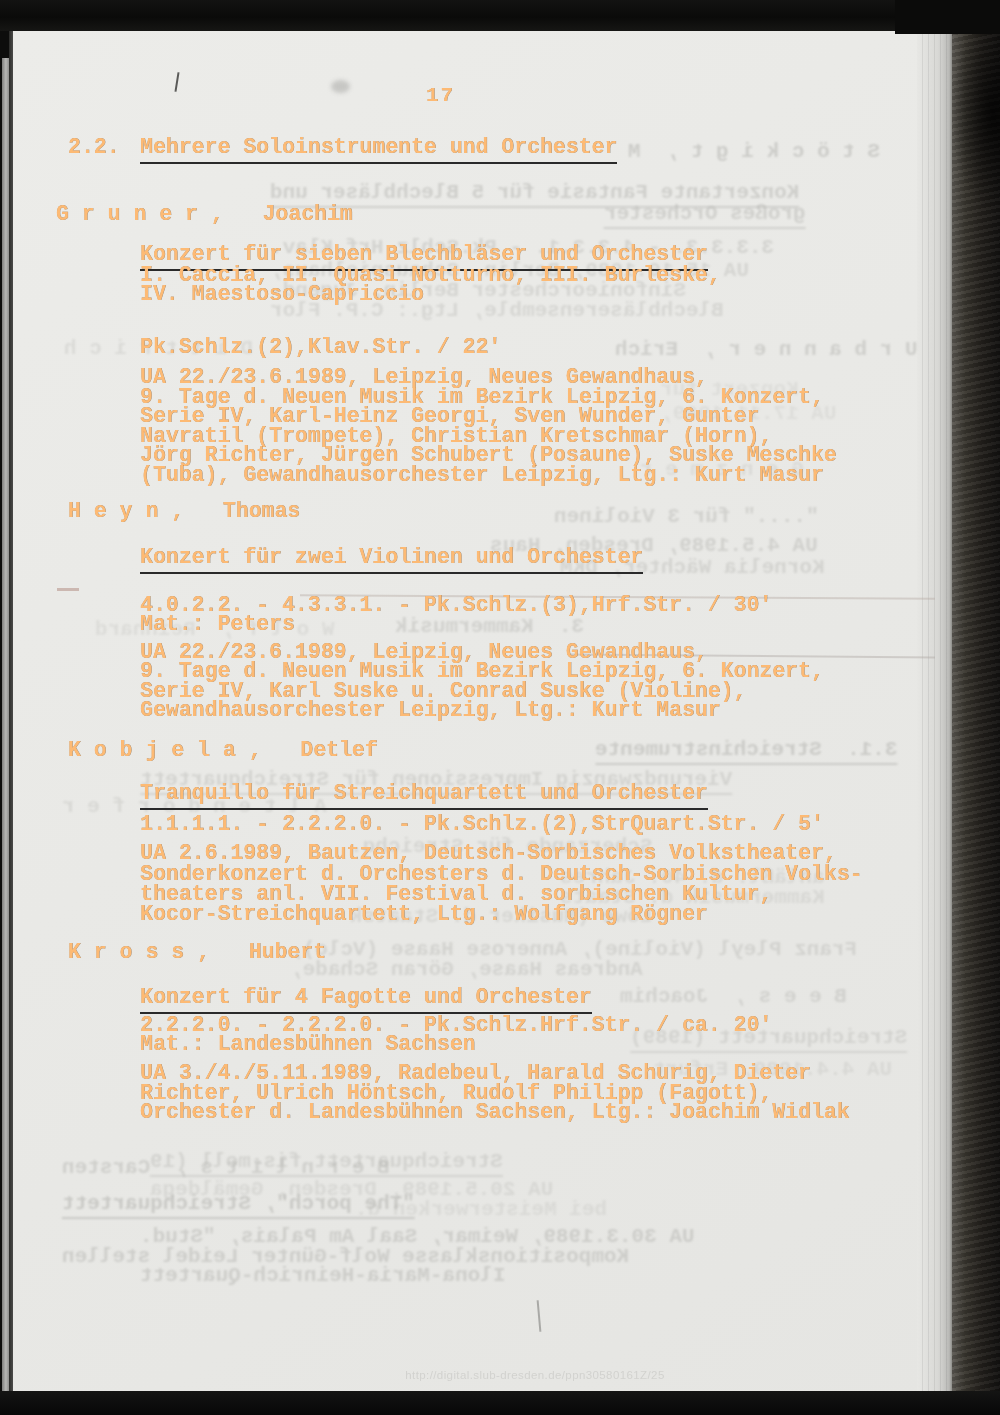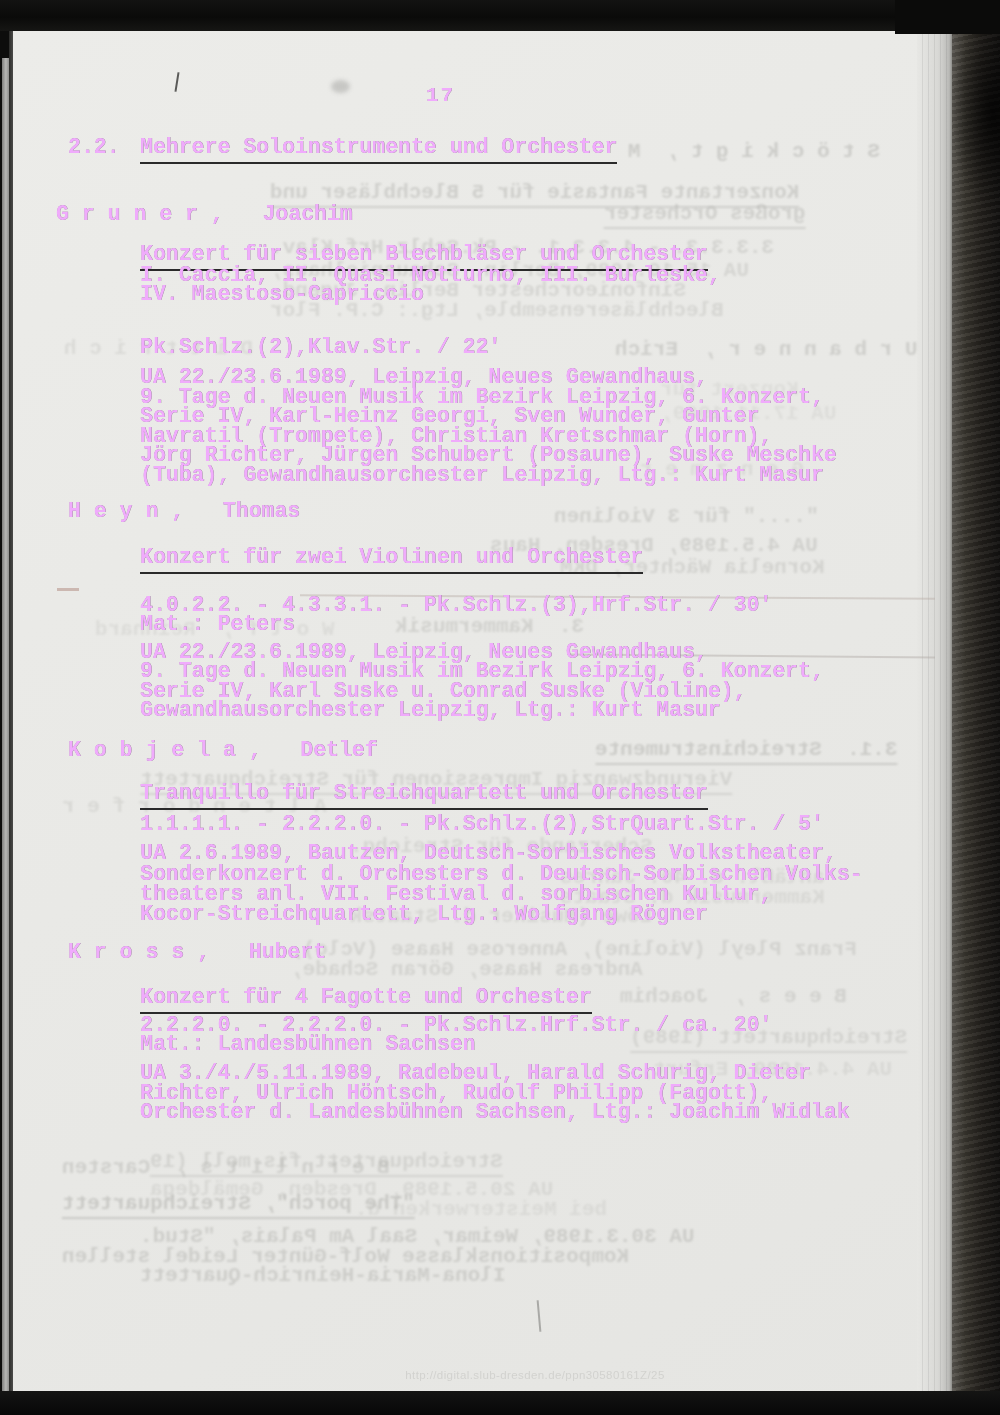--- a/index.html
+++ b/index.html
@@ -27,21 +27,21 @@
       linear-gradient(90deg,#e7e7e4,#d8d8d5 60%,#b9b9b6 92%,#8f8f8b);}
   .cover-right{position:absolute;left:952px;top:0;width:48px;height:1415px;
     background:
       radial-gradient(60px 140px at 85% 8%,rgba(0,0,0,0.75),rgba(0,0,0,0) 70%),
       repeating-linear-gradient(168deg,rgba(255,255,255,0.04) 0 3px,rgba(0,0,0,0.12) 3px 7px),
       linear-gradient(90deg,#5d5a54 0%,#39362f 28%,#23201c 62%,#121110 100%);}
   .cover-right-top{position:absolute;left:895px;top:0px;width:105px;height:34px;background:#0b0b0a;}
   
   .ln{position:absolute;white-space:pre;
       font:700 21.5px/1.1 "Liberation Mono","DejaVu Sans Mono",monospace;
-      color:#f0abfc;letter-spacing:0;filter:blur(0.25px);
+      color:#fdba74;letter-spacing:0;filter:blur(0.25px);
       text-shadow:0.25px 0.25px 0 rgba(30,30,30,0.55);}
   .u{border-bottom:2.5px solid #2a2a2a;padding-bottom:2px;}
   .pgnum{font-size:21px;letter-spacing:2px;}
   
   .bl{position:absolute;white-space:pre;
       font:700 21px/1.1 "Liberation Mono","DejaVu Sans Mono",monospace;
       color:#b4b4b0;transform:scaleX(-1);filter:blur(0.9px);
       pointer-events:none;}
   .blu{border-bottom:2px solid #b4b4b0;padding-bottom:2px;}
   

